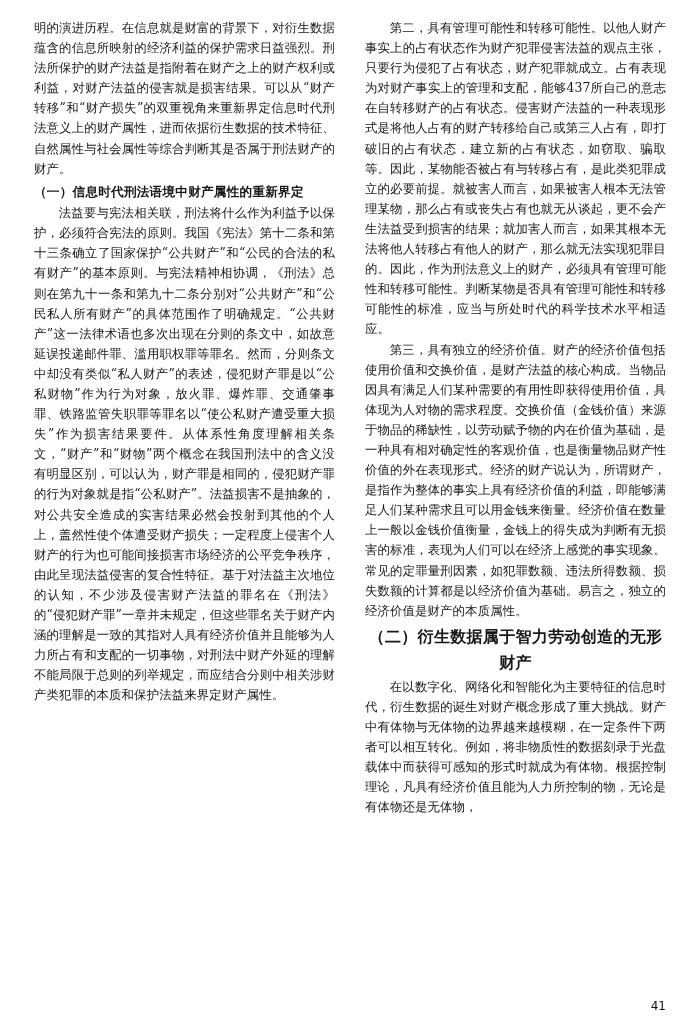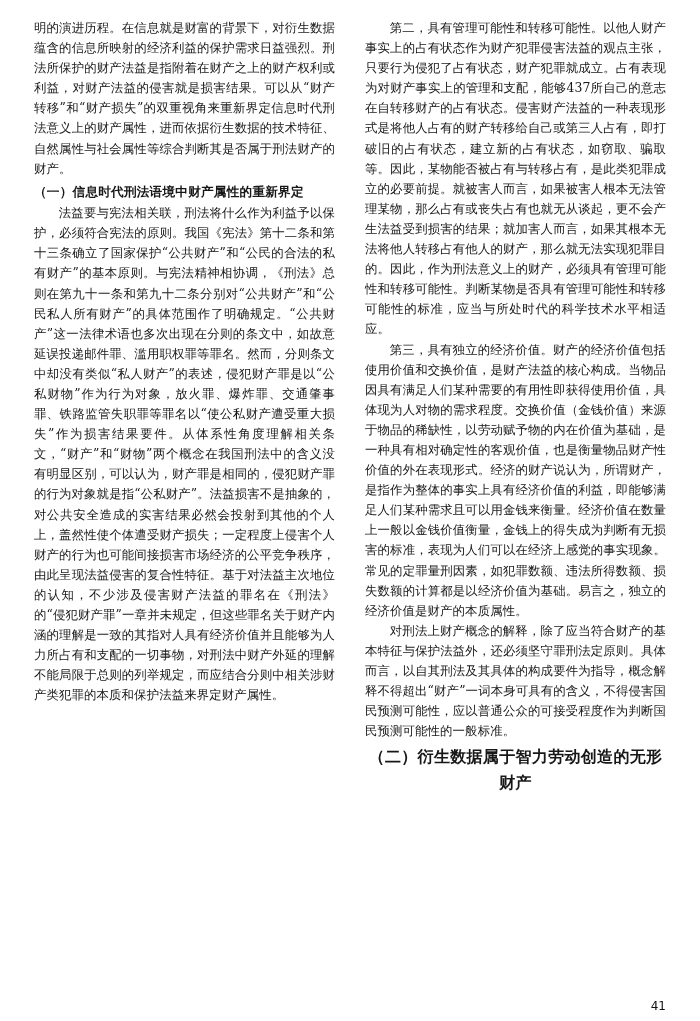--- a/index.html
+++ b/index.html
@@ -78,19 +78,19 @@
 
     <div class="col">
       <p class="noindent">明的演进历程。在信息就是财富的背景下，对衍生数据蕴含的信息所映射的经济利益的保护需求日益强烈。刑法所保护的财产法益是指附着在财产之上的财产权利或利益，对财产法益的侵害就是损害结果。可以从“财产转移”和“财产损失”的双重视角来重新界定信息时代刑法意义上的财产属性，进而依据衍生数据的技术特征、自然属性与社会属性等综合判断其是否属于刑法财产的财产。</p>
       <h2 class="sec">（一）信息时代刑法语境中财产属性的重新界定</h2>
       <p>法益要与宪法相关联，刑法将什么作为利益予以保护，必须符合宪法的原则。我国《宪法》第十二条和第十三条确立了国家保护“公共财产”和“公民的合法的私有财产”的基本原则。与宪法精神相协调，《刑法》总则在第九十一条和第九十二条分别对“公共财产”和“公民私人所有财产”的具体范围作了明确规定。“公共财产”这一法律术语也多次出现在分则的条文中，如故意延误投递邮件罪、滥用职权罪等罪名。然而，分则条文中却没有类似“私人财产”的表述，侵犯财产罪是以“公私财物”作为行为对象，放火罪、爆炸罪、交通肇事罪、铁路监管失职罪等罪名以“使公私财产遭受重大损失”作为损害结果要件。从体系性角度理解相关条文，“财产”和“财物”两个概念在我国刑法中的含义没有明显区别，可以认为，财产罪是相同的，侵犯财产罪的行为对象就是指“公私财产”。法益损害不是抽象的，对公共安全造成的实害结果必然会投射到其他的个人上，盖然性使个体遭受财产损失；一定程度上侵害个人财产的行为也可能间接损害市场经济的公平竞争秩序，由此呈现法益侵害的复合性特征。基于对法益主次地位的认知，不少涉及侵害财产法益的罪名在《刑法》的“侵犯财产罪”一章并未规定，但这些罪名关于财产内涵的理解是一致的其指对人具有经济价值并且能够为人力所占有和支配的一切事物，对刑法中财产外延的理解不能局限于总则的列举规定，而应结合分则中相关涉财产类犯罪的本质和保护法益来界定财产属性。</p>
     </div>
 
     <div class="col">
       <p>第二，具有管理可能性和转移可能性。以他人财产事实上的占有状态作为财产犯罪侵害法益的观点主张，只要行为侵犯了占有状态，财产犯罪就成立。占有表现为对财产事实上的管理和支配，能够437所自己的意志在自转移财产的占有状态。侵害财产法益的一种表现形式是将他人占有的财产转移给自己或第三人占有，即打破旧的占有状态，建立新的占有状态，如窃取、骗取等。因此，某物能否被占有与转移占有，是此类犯罪成立的必要前提。就被害人而言，如果被害人根本无法管理某物，那么占有或丧失占有也就无从谈起，更不会产生法益受到损害的结果；就加害人而言，如果其根本无法将他人转移占有他人的财产，那么就无法实现犯罪目的。因此，作为刑法意义上的财产，必须具有管理可能性和转移可能性。判断某物是否具有管理可能性和转移可能性的标准，应当与所处时代的科学技术水平相适应。</p>
       <p>第三，具有独立的经济价值。财产的经济价值包括使用价值和交换价值，是财产法益的核心构成。当物品因具有满足人们某种需要的有用性即获得使用价值，具体现为人对物的需求程度。交换价值（金钱价值）来源于物品的稀缺性，以劳动赋予物的内在价值为基础，是一种具有相对确定性的客观价值，也是衡量物品财产性价值的外在表现形式。经济的财产说认为，所谓财产，是指作为整体的事实上具有经济价值的利益，即能够满足人们某种需求且可以用金钱来衡量。经济价值在数量上一般以金钱价值衡量，金钱上的得失成为判断有无损害的标准，表现为人们可以在经济上感觉的事实现象。常见的定罪量刑因素，如犯罪数额、违法所得数额、损失数额的计算都是以经济价值为基础。易言之，独立的经济价值是财产的本质属性。</p>
-      <p>对刑法上财产概念的解释，除了应当符合财产的基本特征与保护法益外，还必须坚守罪刑法定原则。具体而言，以自其刑法及其具体的构成要件为指导，概念解释不得超出“财产”一词本身可具有的含义，不得侵害国民预测可能性，应以普通公众的可接受程度作为判断国民预测可能性的一般标准。</p>
       <h2 class="sec2">（二）衍生数据属于智力劳动创造的无形财产</h2>
+      <p>在以数字化、网络化和智能化为主要特征的信息时代，衍生数据的诞生对财产概念形成了重大挑战。财产中有体物与无体物的边界越来越模糊，在一定条件下两者可以相互转化。例如，将非物质性的数据刻录于光盘载体中而获得可感知的形式时就成为有体物。根据控制理论，凡具有经济价值且能为人力所控制的物，无论是有体物还是无体物，</p>
     </div>
 
   </div>
   <div class="pagenum">41</div>
 </div>
 
 </body></html>

